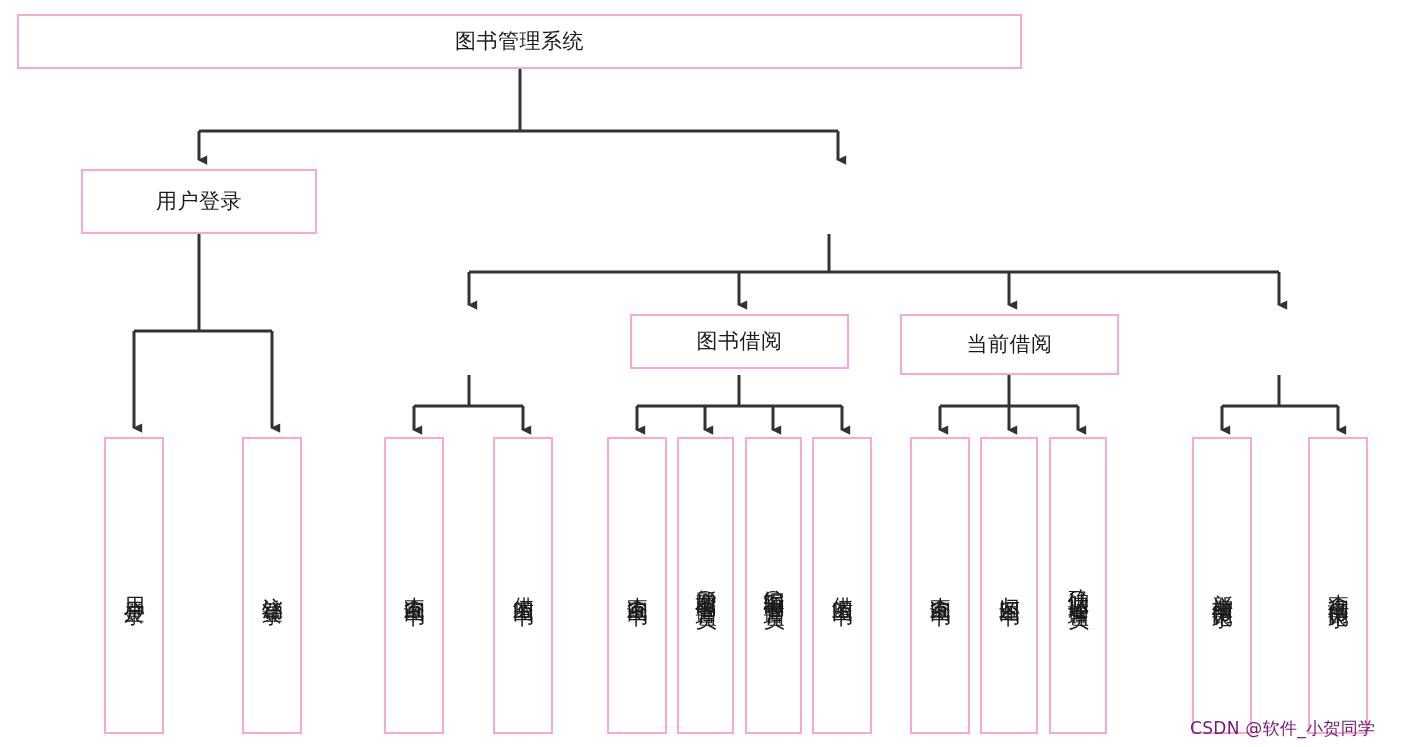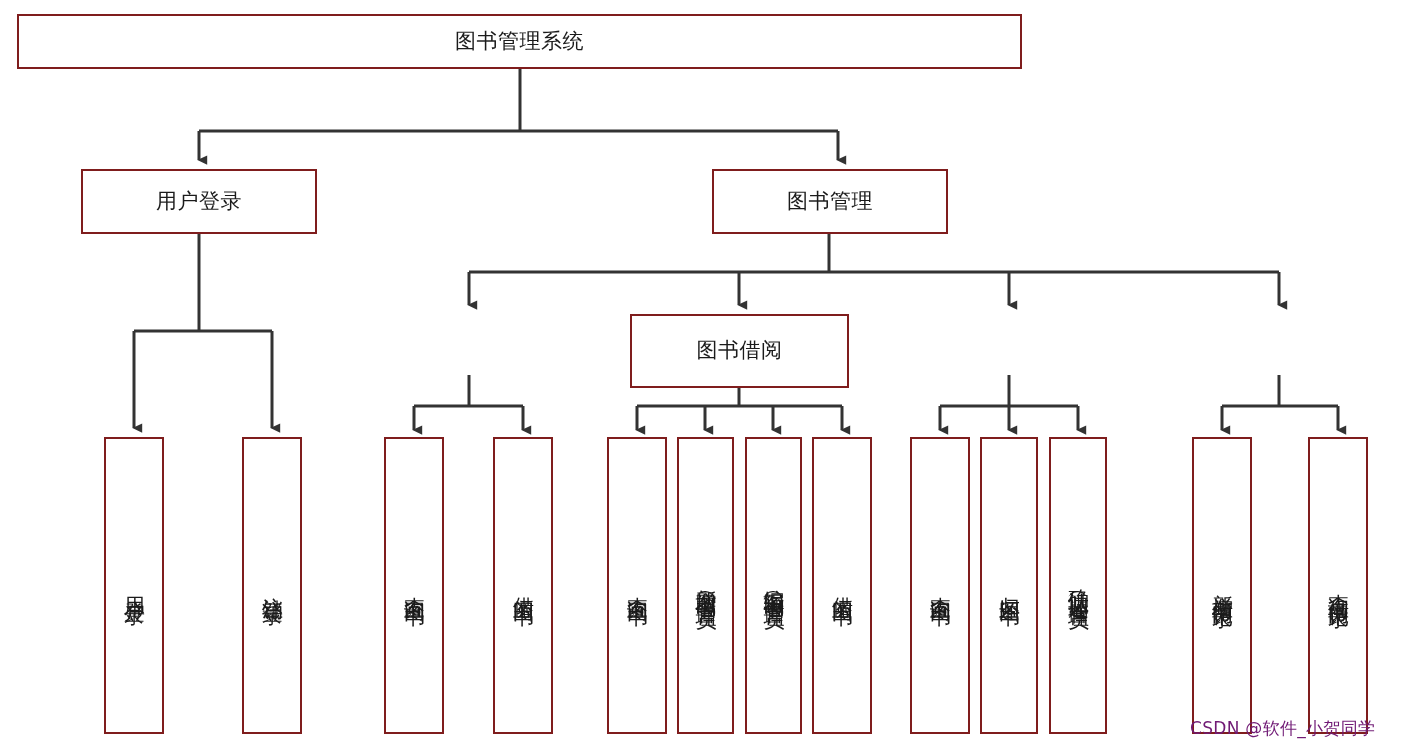--- a/index.html
+++ b/index.html
@@ -24,21 +24,21 @@
     left: 0;
     top: 0;
     width: 1405px;
     height: 747px;
     pointer-events: none;
   }
   .node {
     position: absolute;
     box-sizing: border-box;
     background: #ffffff;
-    border: 2px solid #7f1d1d;
+    border: 2px solid #f9a8d4;
     display: flex;
     align-items: center;
     justify-content: center;
     z-index: 2;
   }
   .node .label {
     font-size: 21px;
     line-height: 1.12;
     letter-spacing: 0.5px;
     color: #1b1b1b;
@@ -121,26 +121,26 @@
     <path d="M1338,406 L1338,430" stroke="#333333" stroke-width="3" fill="none" marker-end="url(#arrow)"></path>
   </svg>
 
   <div class="node" style="left:17px; top:14px; width:1005px; height:55px;">
     <span class="label">图书管理系统</span>
   </div>
 
   <div class="node" style="left:81px; top:169px; width:236px; height:65px;">
     <span class="label">用户登录</span>
   </div>
-  <div class="node" style="left:712px; top:169px; width:236px; height:65px;">
-    <span class="label">图书管理</span>
+
+  <div class="node" style="left:630px; top:314px; width:219px; height:55px;">
+    <span class="label">图书借阅</span>
   </div>
-
-  <div class="node" style="left:630px; top:314px; width:219px; height:74px;">
-    <span class="label">图书借阅</span>
+  <div class="node" style="left:900px; top:314px; width:219px; height:61px;">
+    <span class="label">当前借阅</span>
   </div>
 
   <div class="node leaf" style="left:104px; top:437px; width:60px; height:297px;">
     <span class="label">用户登录</span>
   </div>
   <div class="node leaf" style="left:242px; top:437px; width:60px; height:297px;">
     <span class="label">注销登录</span>
   </div>
 
   <div class="node leaf" style="left:384px; top:437px; width:60px; height:297px;">

